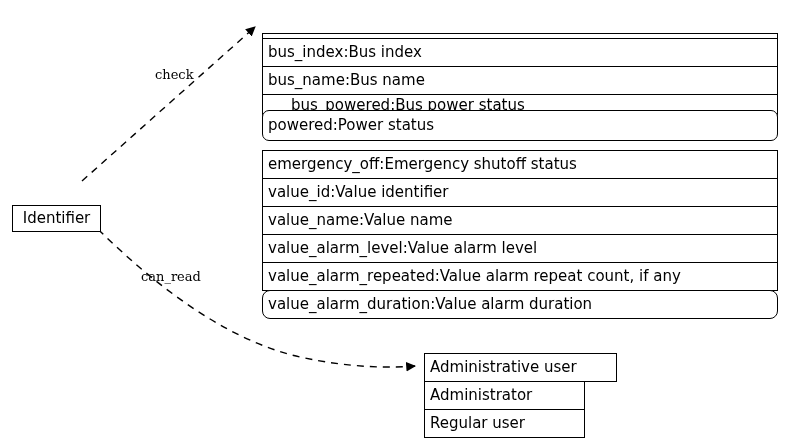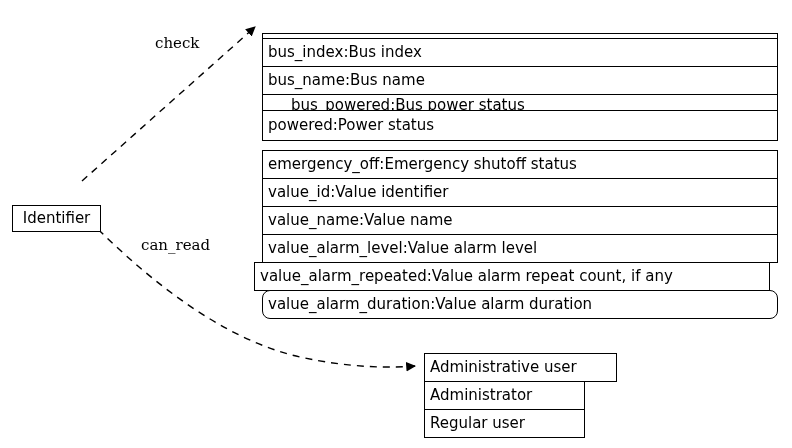--- a/index.html
+++ b/index.html
@@ -45,24 +45,25 @@
     top: 0;
     width: 792px;
     height: 448px;
     pointer-events: none;
   }
 
   
   .edge-label {
     position: absolute;
     font-family: "DejaVu Serif", "Liberation Serif", serif;
-    font-size: 15px;
+    font-size: 13px;
     color: #000000;
     white-space: nowrap;
     line-height: 1;
+    margin-top: 32px;
   }
 </style>
 </head>
 <body>
 
 <div id="canvas">
 
   <svg id="edges" viewBox="0 0 792 448" xmlns="http://www.w3.org/2000/svg">
     <defs>
       <marker id="arrow" viewBox="0 0 10 10" refX="9" refY="5" markerWidth="7" markerHeight="7" orient="auto-start-reverse">
@@ -88,31 +89,31 @@
   <div class="node">
 
     <div class="cell center" style="left:262px; top:10px; width:516px; height:29px;">Parameter kinds</div>
 
     <div class="cell left" style="left:262px; top:38px; width:516px; height:29px;">bus_index:Bus index</div>
 
     <div class="cell left" style="left:262px; top:66px; width:516px; height:29px;">bus_name:Bus name</div>
 
     <div class="cell left" style="left:262px; top:94px; width:516px; height:23px;padding-left:28px;">bus_powered:Bus power status</div>
 
-    <div class="cell left" style="left:262px; top:110px; width:516px; height:31px;">powered:Power status</div>
+    <div class="cell left" style="left:262px; top:110px; width:516px; height:31px;border-radius:7px;">powered:Power status</div>
 
     <div class="cell left" style="left:262px; top:150px; width:516px; height:29px;">emergency_off:Emergency shutoff status</div>
 
     <div class="cell left" style="left:262px; top:178px; width:516px; height:29px;">value_id:Value identifier</div>
 
     <div class="cell left" style="left:262px; top:206px; width:516px; height:29px;">value_name:Value name</div>
 
     <div class="cell left" style="left:262px; top:234px; width:516px; height:29px;">value_alarm_level:Value alarm level</div>
 
-    <div class="cell left" style="left:254px; top:262px; width:516px; height:29px;">value_alarm_repeated:Value alarm repeat count, if any</div>
+    <div class="cell left" style="left:262px; top:262px; width:516px; height:29px;">value_alarm_repeated:Value alarm repeat count, if any</div>
 
     <div class="cell left" style="left:262px; top:290px; width:516px; height:29px;border-radius:8px;">value_alarm_duration:Value alarm duration</div>
   </div>
 
   <div class="node">
 
     <div class="cell left" style="left:424px; top:353px; width:193px; height:29px;">Administrative user</div>
 
     <div class="cell left" style="left:424px; top:381px; width:161px; height:29px;">Administrator</div>
 

